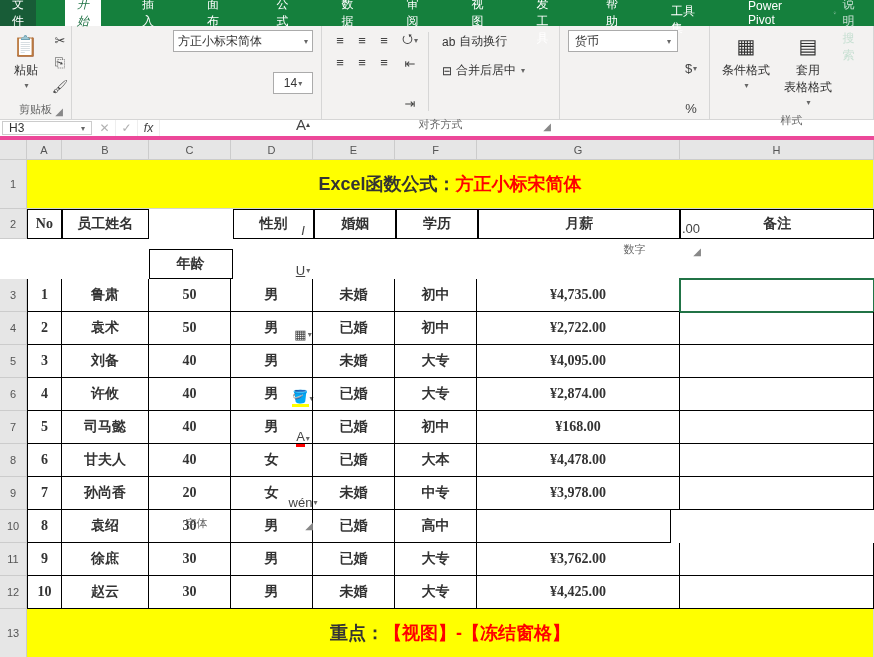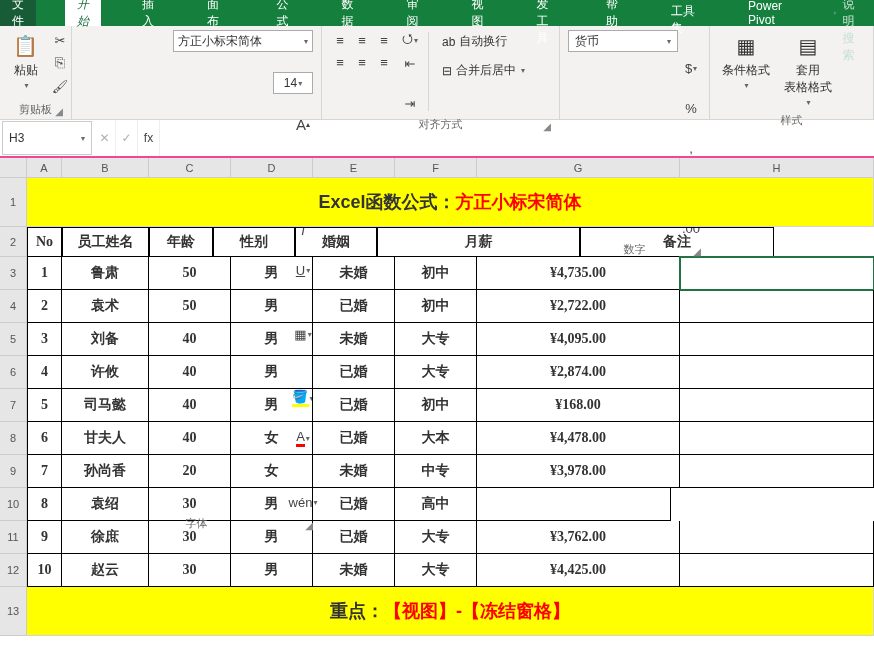--- a/index.html
+++ b/index.html
@@ -27,21 +27,21 @@
 .dd { font-size: 8px; color: #666; margin-left: 1px; }
 .font-sel, .size-sel { border: 1px solid #ababab; background: #fff; height: 22px; display: flex; align-items: center; padding: 0 4px; font-size: 12px; }
 .font-sel { width: 140px; }
 .size-sel { width: 40px; justify-content: center; }
 .sep { width: 1px; background: #d6d6d6; margin: 2px 2px; }
 .align-grid { display: grid; grid-template-columns: repeat(3, 20px); grid-template-rows: repeat(2, 20px); gap: 2px; }
 .wide-btn { display: flex; align-items: center; gap: 4px; padding: 2px 4px; cursor: pointer; border: 1px solid transparent; }
 .bord { border: 1px solid #ababab; background: #fff; height: 22px; display: flex; align-items: center; padding: 0 6px; width: 110px; }
 
 
-.fbar { display: flex; align-items: stretch; height: 38px; border-bottom: 2px solid #ec4899; justify-content: flex-end; }
+.fbar { display: flex; align-items: stretch; height: 20px; border-bottom: 4px solid #ec4899; justify-content: flex-end; }
 .namebox { width: 90px; border: 1px solid #ccc; margin: 1px 2px; padding: 0 6px; display: flex; align-items: center; background: #fff; }
 .fbtn { width: 22px; display: flex; align-items: center; justify-content: center; color: #b0b0b0; border-right: 1px solid #eee; }
 .formula-input { flex: 1; padding: 0 6px; display: flex; align-items: center; }
 
 
 .grid-wrap { display: flex; height: calc(657px - 26px - 94px - 24px); }
 .corner { width: 27px; height: 20px; background: #e6e6e6; border-right: 1px solid #ccc; border-bottom: 1px solid #ccc; }
 .colheads { display: flex; }
 .colhead { height: 20px; background: #e6e6e6; border-right: 1px solid #ccc; border-bottom: 1px solid #ccc; display: flex; align-items: center; justify-content: center; color: #555; font-size: 11px; }
 .rowhead { width: 27px; background: #e6e6e6; border-right: 1px solid #ccc; border-bottom: 1px solid #ccc; display: flex; align-items: center; justify-content: center; color: #555; font-size: 11px; }
@@ -245,21 +245,21 @@
   <div class="namebox">
       <span>H3</span>
       <span class="dd" style="margin-left:auto">▾</span>
     </div>
   <div class="fbtn">
       <span>✕</span>
     </div>
   <div class="fbtn">
       <span>✓</span>
     </div>
-  <div class="fbtn" style="color:#444;">
+  <div class="fbtn" style="color:#444;font-style:italic">
       <span>fx</span>
     </div>
   <div class="formula-input"></div>
 </div>
 
 <div class="grid-wrap" style="flex-direction:column">
   <div class="row">
     <div class="corner"></div>
     <div class="colheads" id="colheads">
         <div class="colhead" style="width: 35px;">A</div>
@@ -277,23 +277,24 @@
         <div class="rowhead" style="height: 49px;">1</div>
         <div class="cell title-cell" style="width: 847px; height: 49px;">
           <span>Excel函数公式：</span>
           <span class="title-red">方正小标宋简体</span>
         </div>
       </div>
       <div class="row">
         <div class="rowhead" style="height: 30px;">2</div>
         <div class="cell hdr center" style="width: 35px; height: 30px; border: 1px solid rgb(0, 0, 0);">No</div>
         <div class="cell hdr center" style="width: 87px; height: 30px; border: 1px solid rgb(0, 0, 0);">员工姓名</div>
-        <div class="cell hdr center" style="width: 64px; height: 30px; border: 1px solid rgb(0, 0, 0);">年龄</div>
+        <div class="cell hdr center" style="width: 84px; height: 30px; border: 1px solid rgb(0, 0, 0); margin-top: 40px;">年龄</div>
         <div class="cell hdr center" style="width: 82px; height: 30px; border: 1px solid rgb(0, 0, 0);">性别</div>
         <div class="cell hdr center" style="width: 82px; height: 30px; border: 1px solid rgb(0, 0, 0);">婚姻</div>
+        <div class="cell hdr center" style="width: 82px; height: 30px; border: 1px solid rgb(0, 0, 0);">学历</div>
         <div class="cell hdr center" style="width: 203px; height: 30px; border: 1px solid rgb(0, 0, 0);">月薪</div>
         <div class="cell hdr center" style="width: 194px; height: 30px; border: 1px solid rgb(0, 0, 0);">备注</div>
       </div>
       <div class="row">
         <div class="rowhead" style="height: 33px;">3</div>
         <div class="cell center" style="width: 35px; height: 33px; border-right: 1px solid rgb(0, 0, 0); border-bottom: 1px solid rgb(0, 0, 0); border-left: 1px solid rgb(0, 0, 0);">1</div>
         <div class="cell center" style="width: 87px; height: 33px; border-right: 1px solid rgb(0, 0, 0); border-bottom: 1px solid rgb(0, 0, 0);">鲁肃</div>
         <div class="cell center" style="width: 82px; height: 33px; border-right: 1px solid rgb(0, 0, 0); border-bottom: 1px solid rgb(0, 0, 0);">50</div>
         <div class="cell center" style="width: 82px; height: 33px; border-right: 1px solid rgb(0, 0, 0); border-bottom: 1px solid rgb(0, 0, 0);">男</div>
         <div class="cell center" style="width: 82px; height: 33px; border-right: 1px solid rgb(0, 0, 0); border-bottom: 1px solid rgb(0, 0, 0);">未婚</div>

